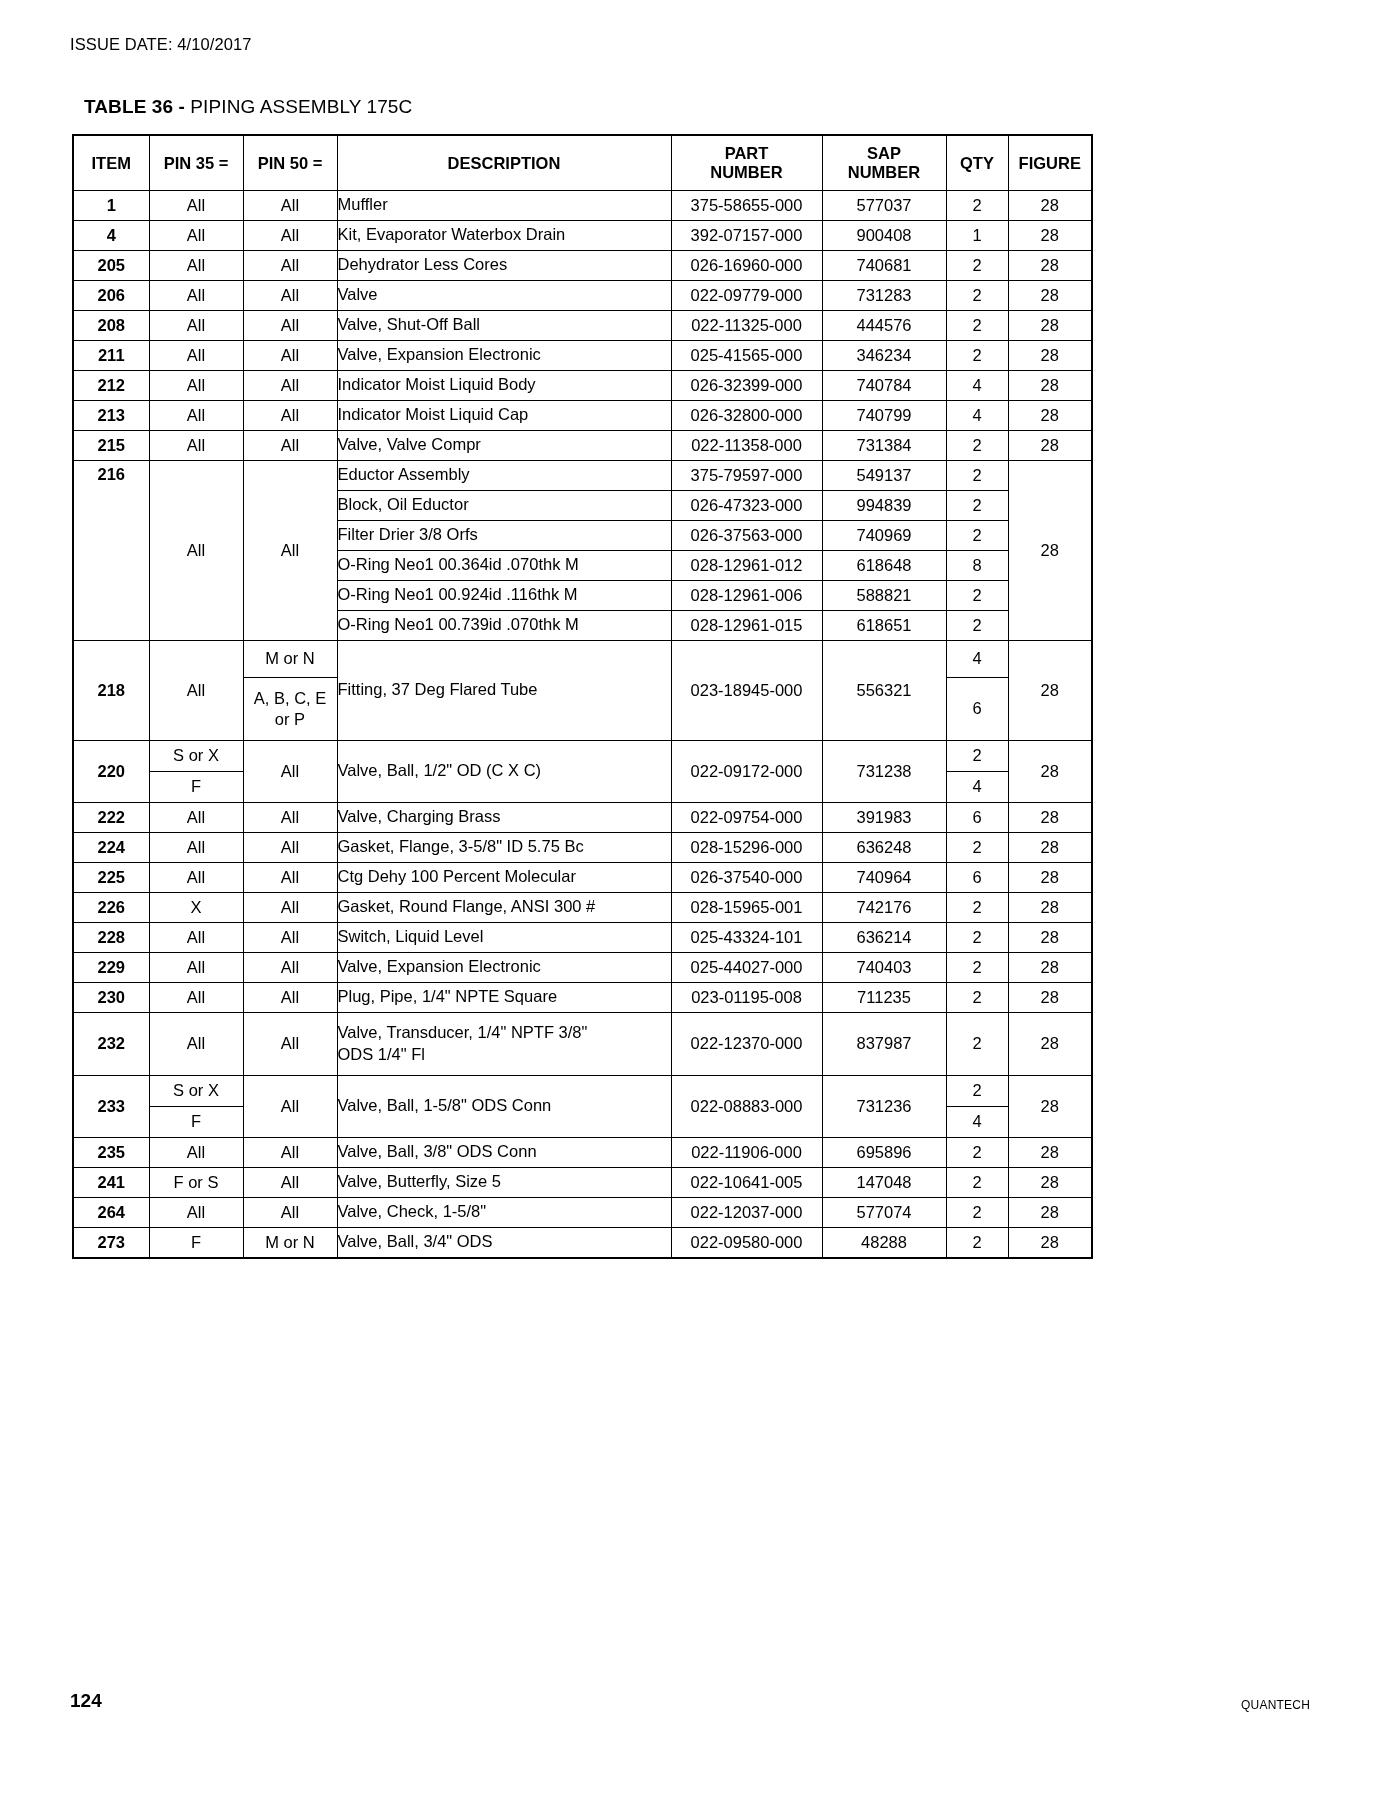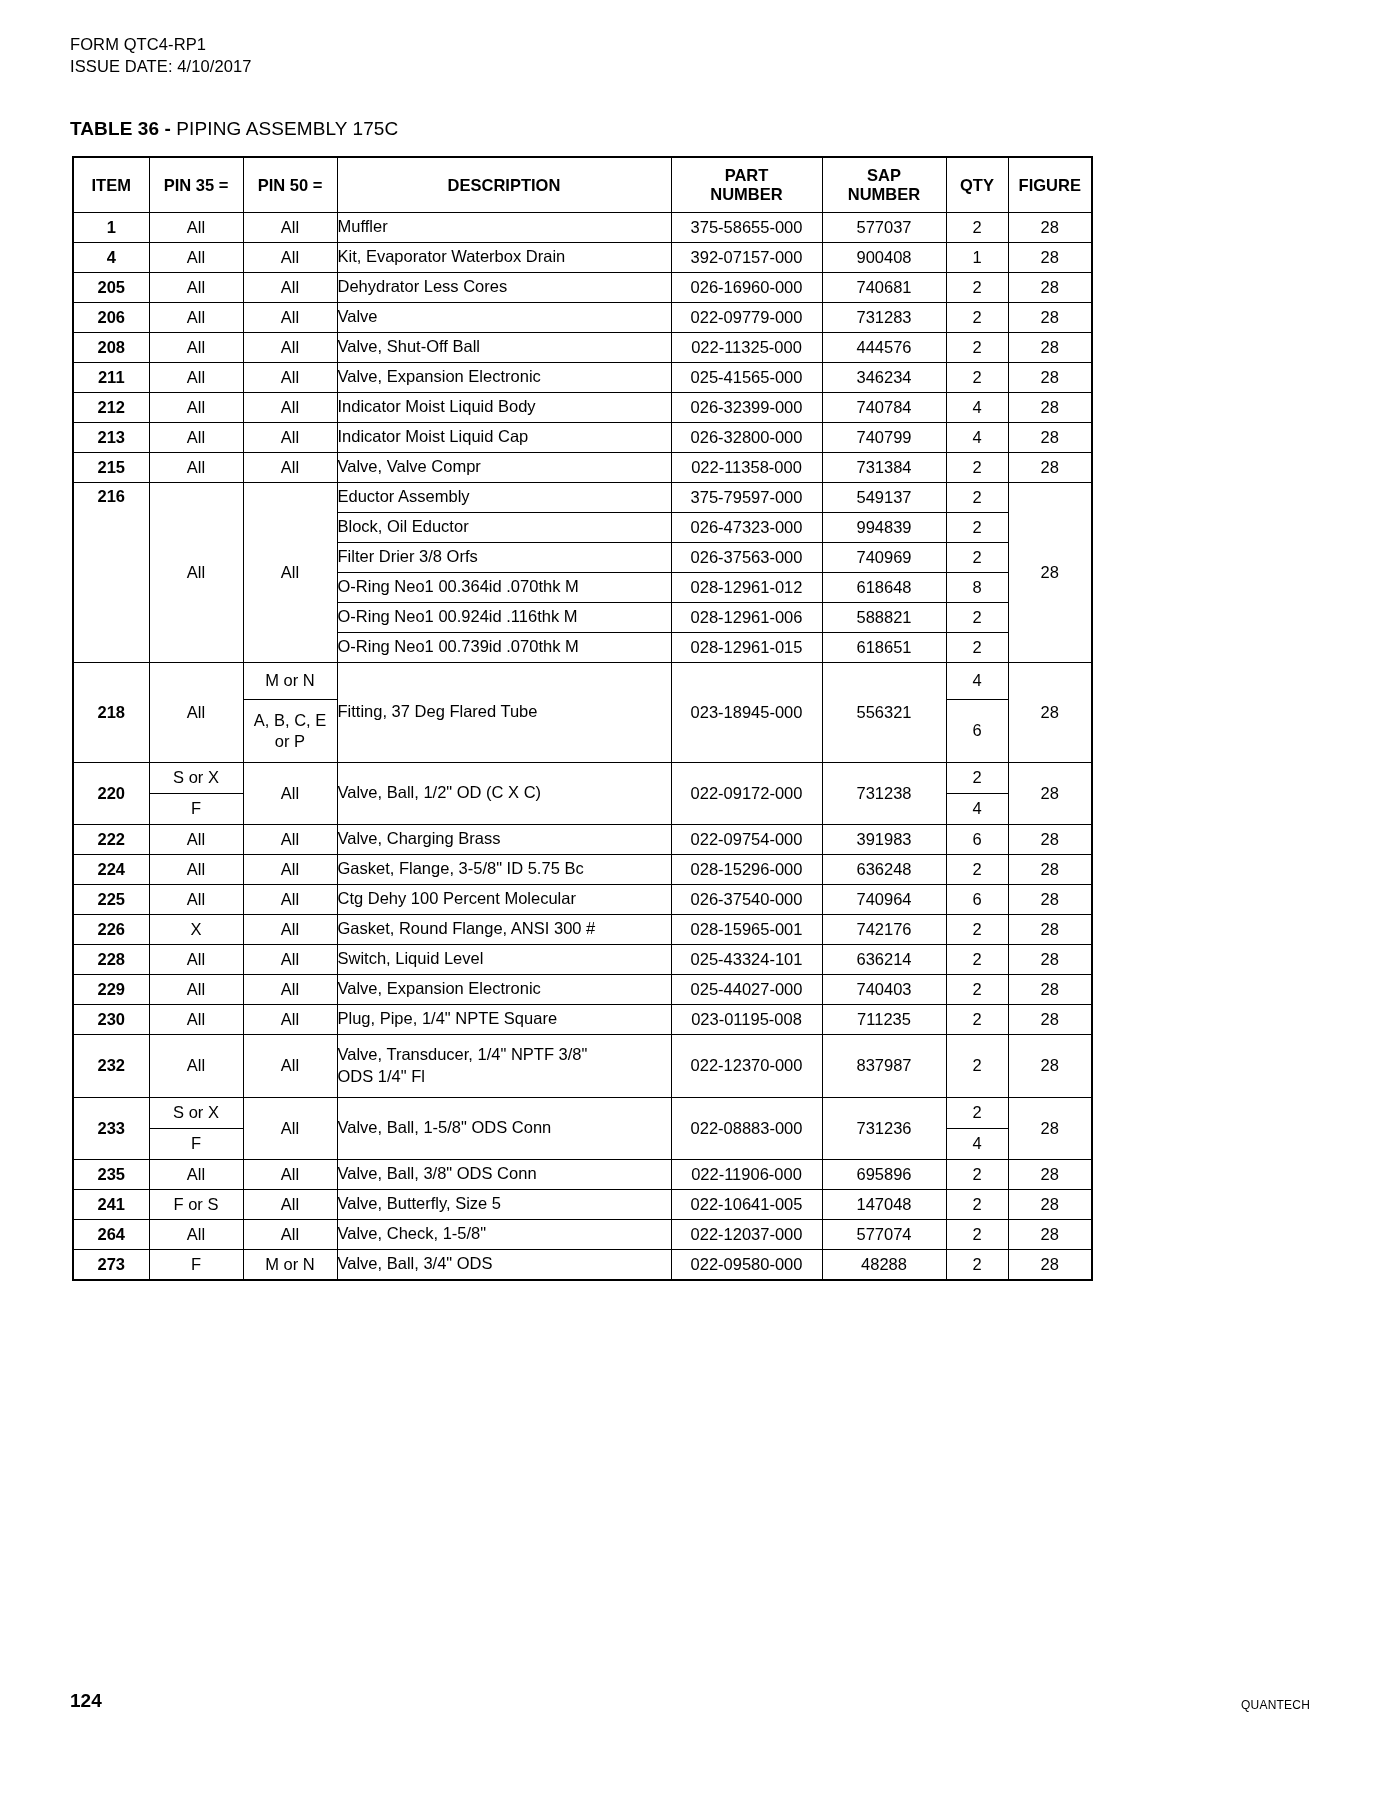--- a/index.html
+++ b/index.html
@@ -27,20 +27,21 @@
     line-height: 1.33;
     letter-spacing: 0.1px;
   }
   .doc-header div { white-space: nowrap; }
 
   .table-title {
     margin-top: 40px;
     margin-bottom: 16px;
     font-size: 19px;
     letter-spacing: 0.1px;
+    margin-left: 14px;
   }
   .table-title .tt-bold { font-weight: bold; }
 
   table.parts {
     border-collapse: collapse;
     width: 1003px;
     table-layout: fixed;
     margin-left: 2px;
   }
   table.parts col.c-item    { width: 76px; }
@@ -104,21 +105,20 @@
     font-size: 12px;
     letter-spacing: 0.2px;
   }
 </style>
 </head>
 <body>
 
 <div class="page">
 
   <div class="doc-header">
-    <div>FORM QTC4-RP1</div>
     <div>ISSUE DATE: 4/10/2017</div>
   </div>
 
   <div class="table-title"><span class="tt-bold">TABLE 36 - </span><span>PIPING ASSEMBLY 175C</span></div>
 
   <table class="parts">
     <colgroup>
       <col class="c-item">
         <col class="c-pin35">
         <col class="c-pin50">

